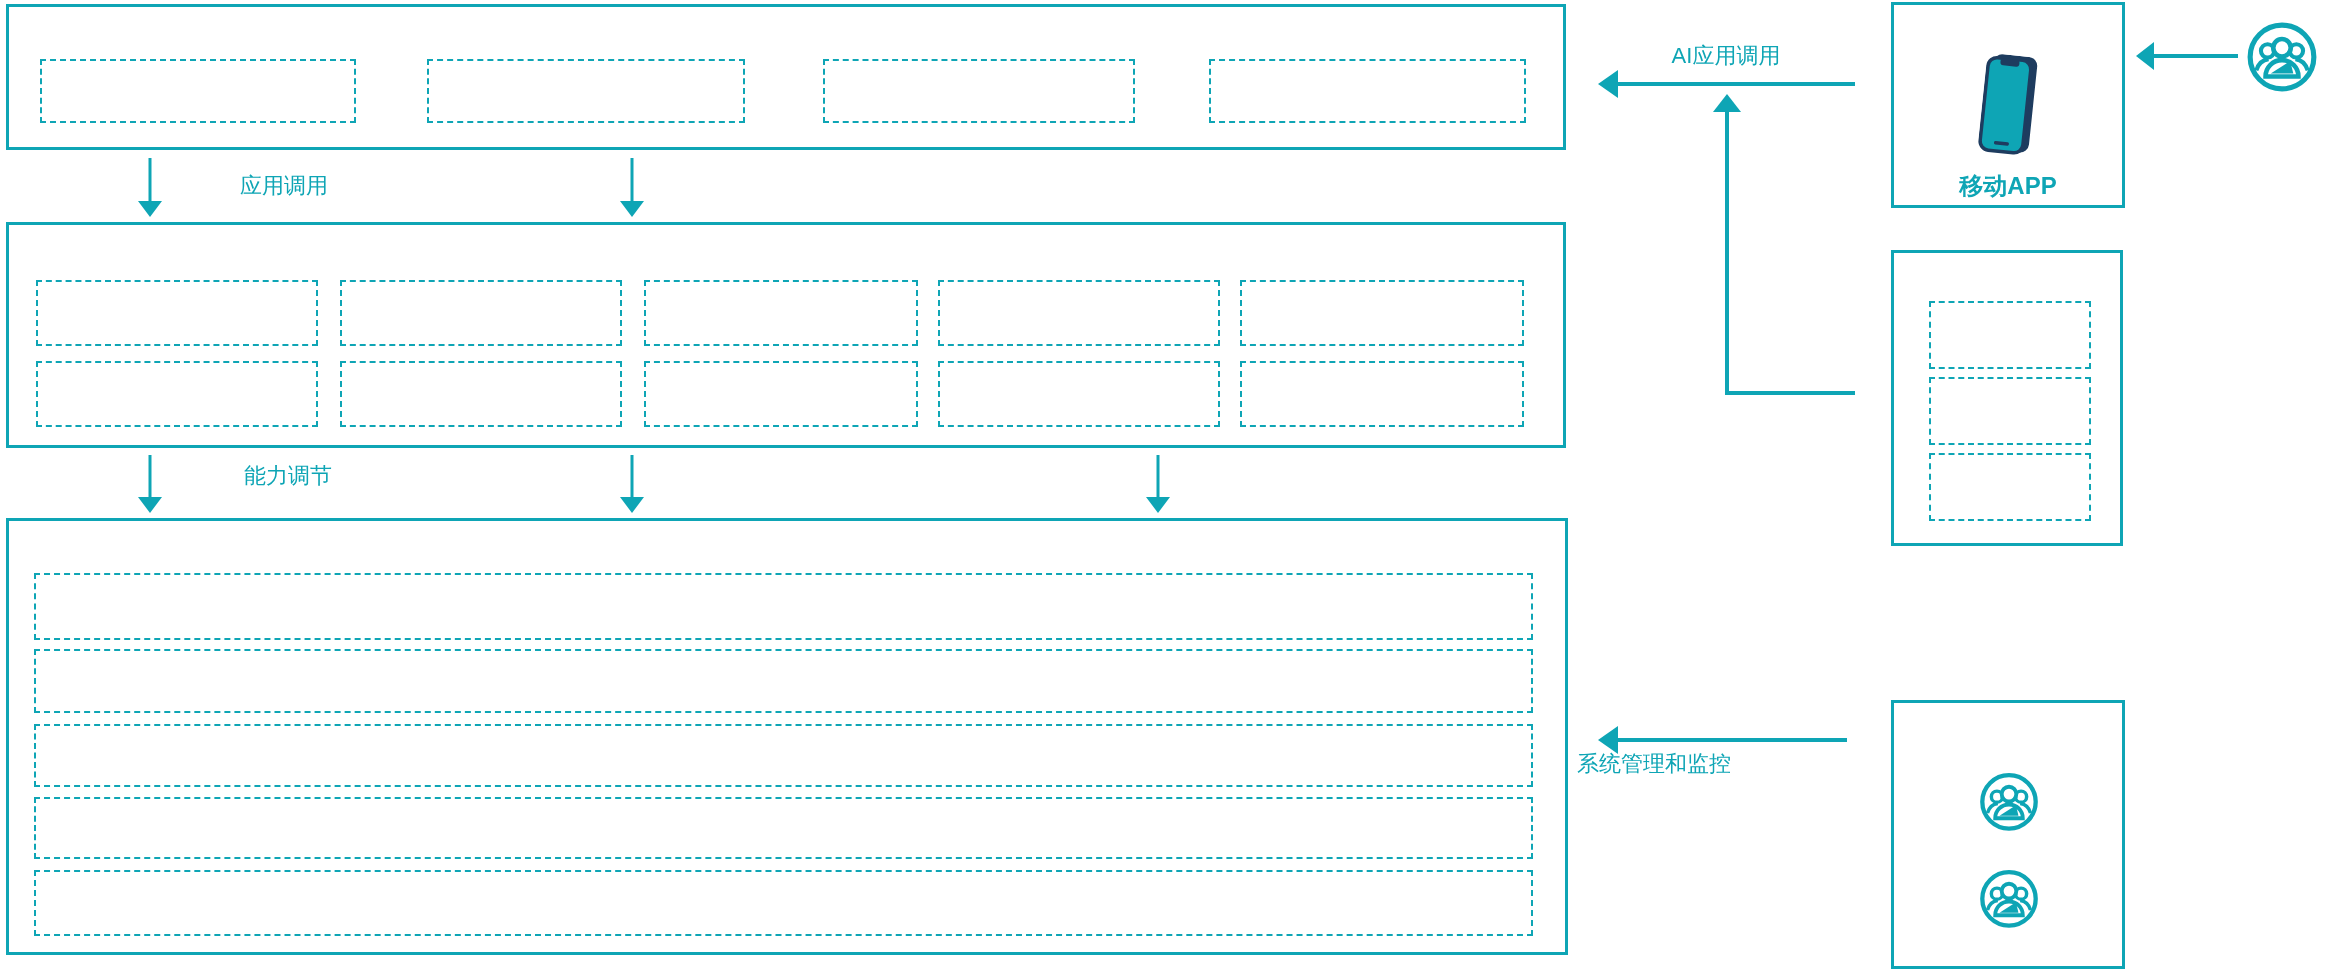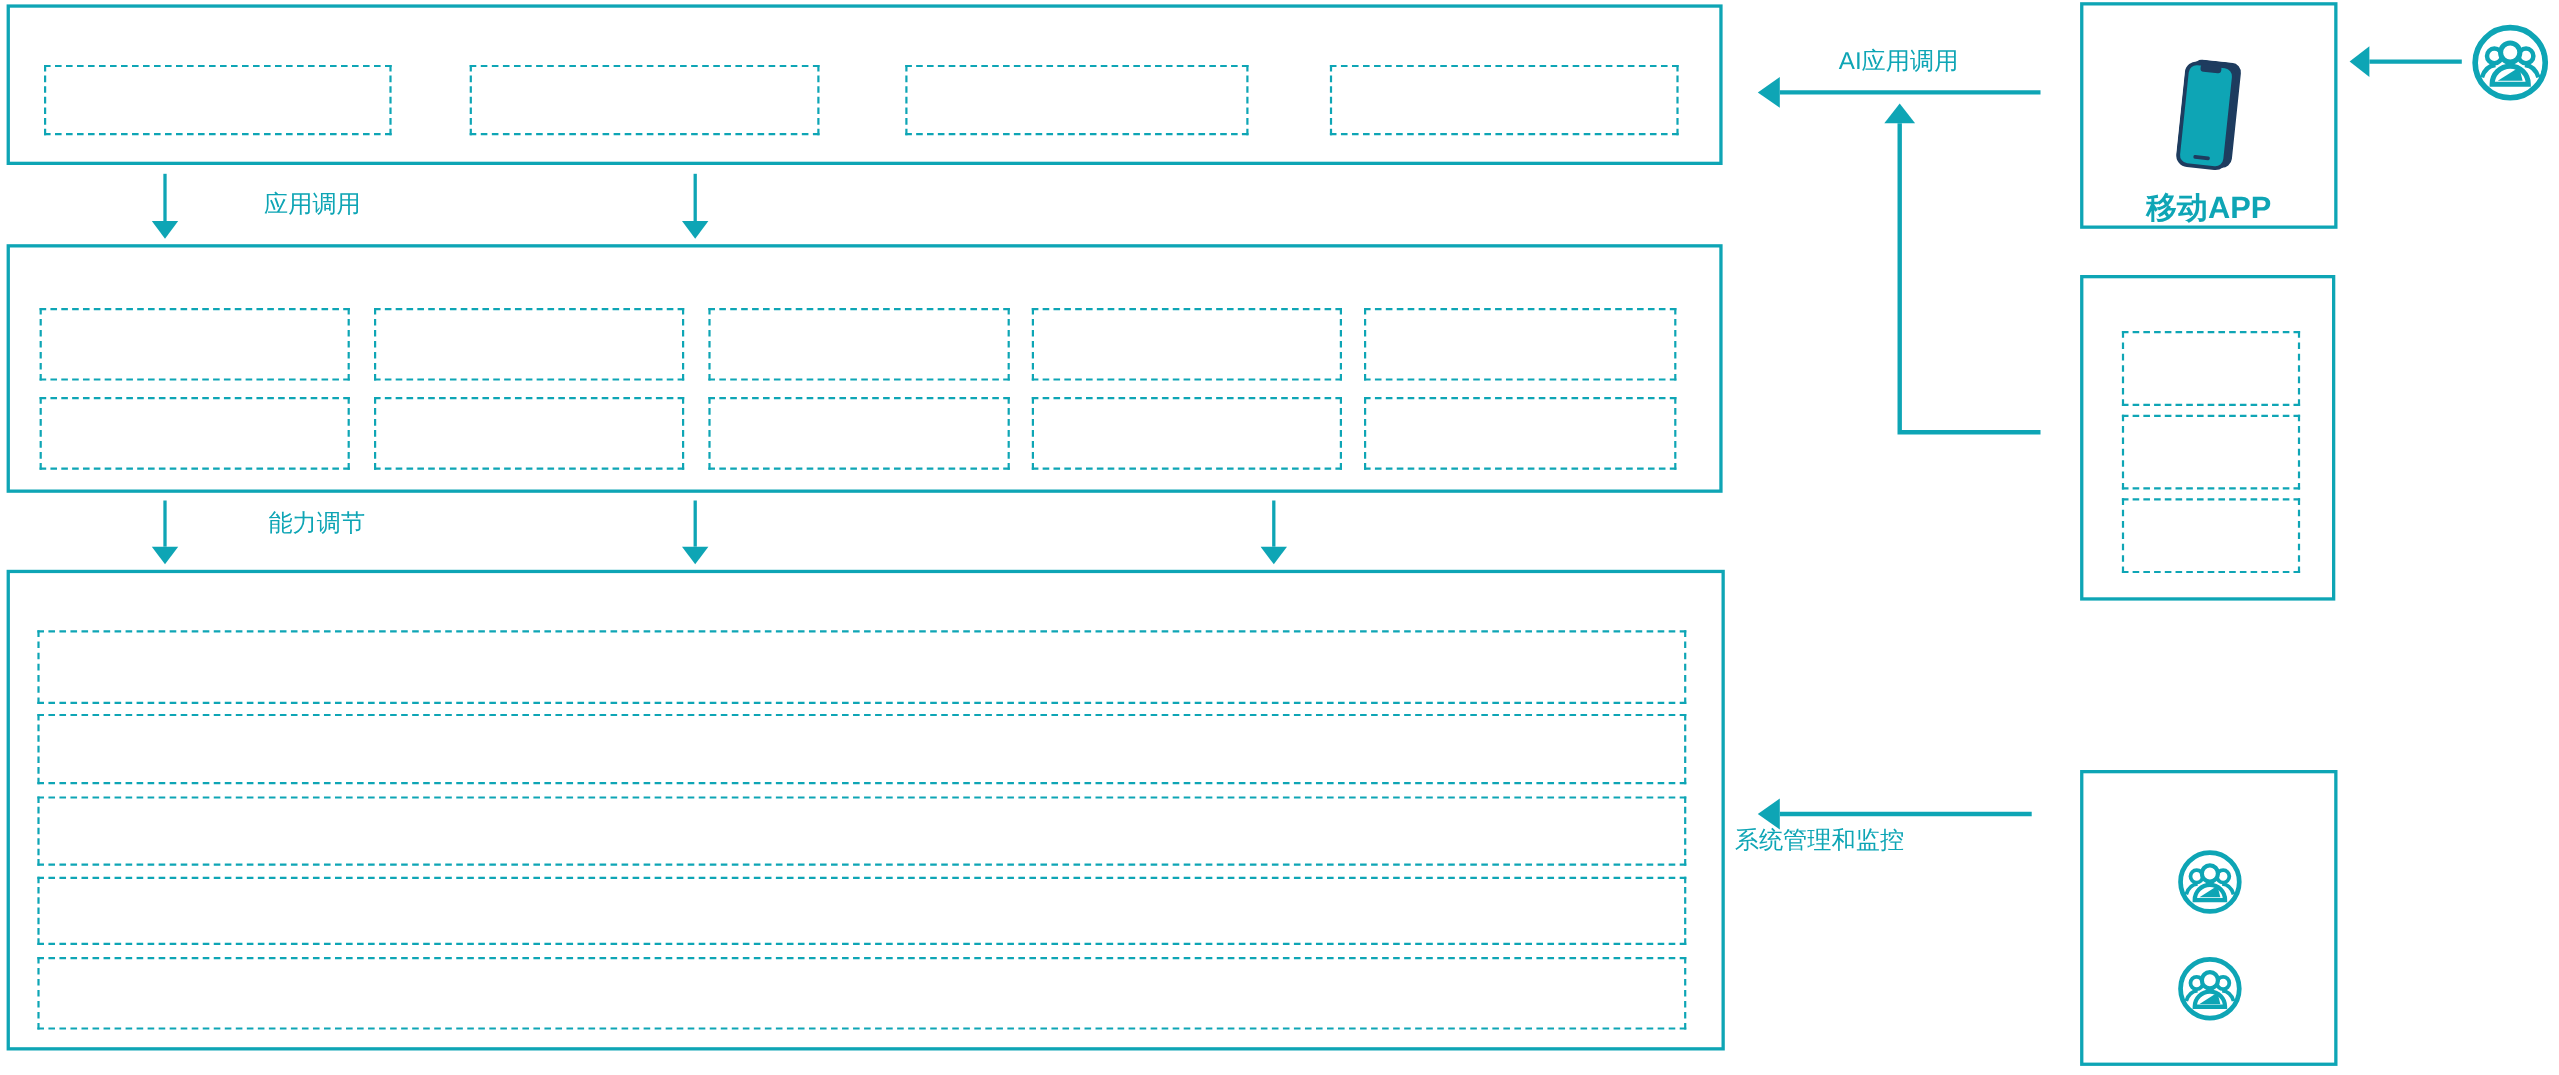--- a/index.html
+++ b/index.html
@@ -42,21 +42,21 @@
     pointer-events:none;
   }
   .icon-wrap{position:absolute;}
   #mobile-app-label{
     position:absolute;
     left:0;right:0;
     top:165px;
     text-align:center;
     color:var(--teal);
     font-weight:bold;
-    font-size:28px;
+    font-size:24px;
   }
 </style>
 </head>
 <body>
 
 <div id="canvas">
 
   <div class="panel" style="left:6px;top:4px;width:1560px;height:146px;">
     <div class="ph" style="left:31px;top:52px;width:316px;height:64px;"></div>
     <div class="ph" style="left:418px;top:52px;width:318px;height:64px;"></div>

